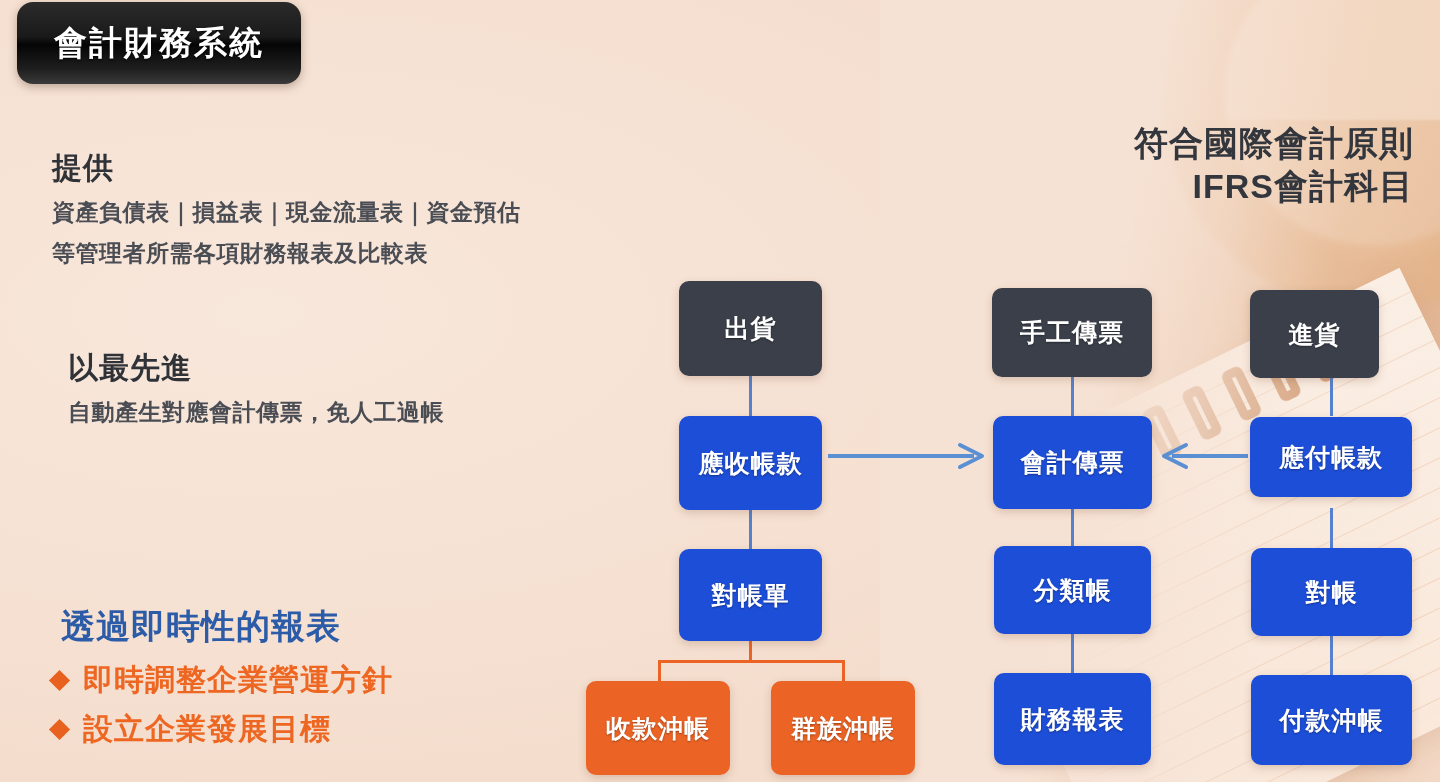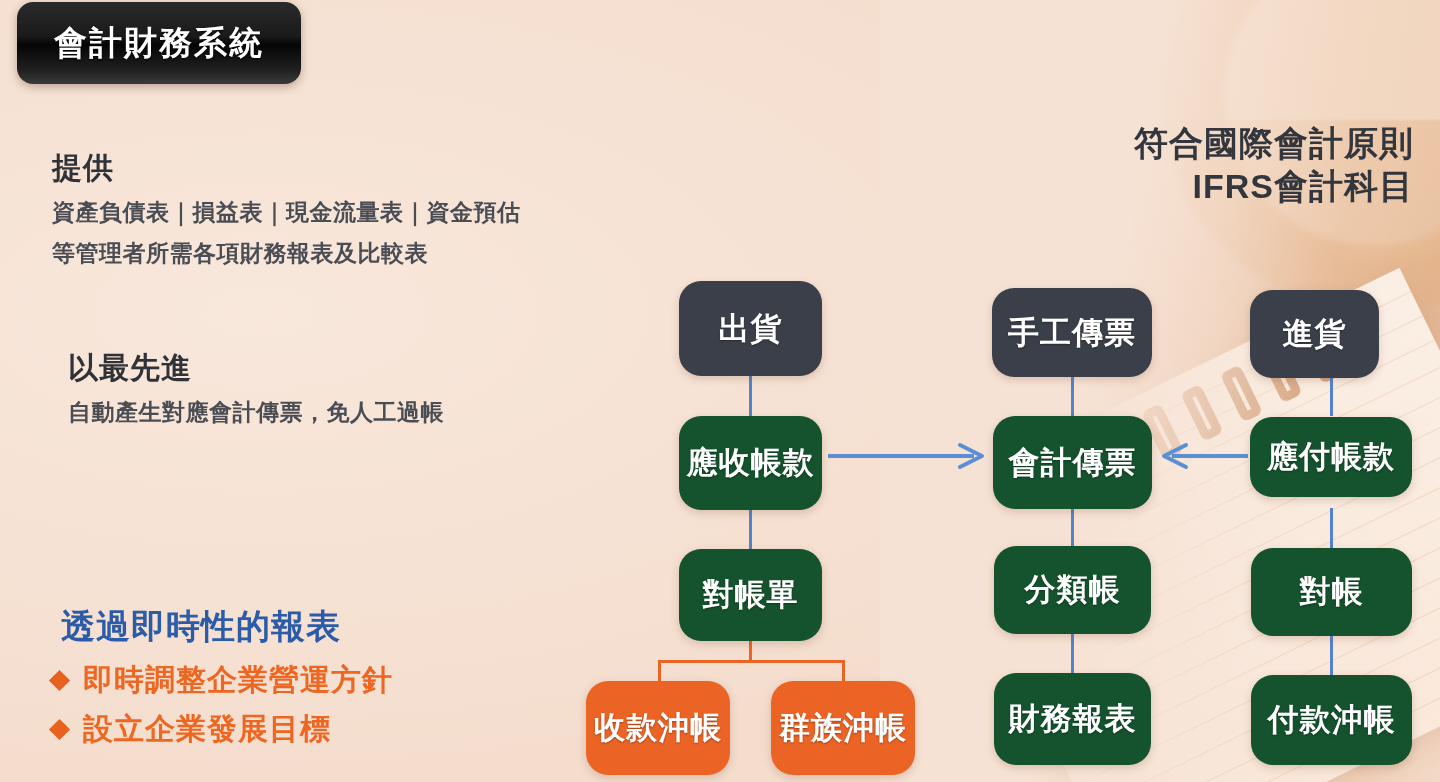--- a/index.html
+++ b/index.html
@@ -227,34 +227,34 @@
   
   #flow {
     position: absolute;
     left: 0;
     top: 0;
     width: 1440px;
     height: 782px;
   }
   .node {
     position: absolute;
-    border-radius: 22px;
+    border-radius: 10px;
     display: flex;
     align-items: center;
     justify-content: center;
     color: #ffffff;
-    font-size: 31px;
+    font-size: 25px;
     font-weight: bold;
     letter-spacing: 1px;
     text-shadow: 0 1px 2px rgba(0,0,0,0.35);
     box-shadow: 0 3px 8px rgba(120,70,40,0.22);
     box-sizing: border-box;
   }
   .node.dark   { background: #3a3f49; }
-  .node.blue   { background: #14532d; }
+  .node.blue   { background: #1d4ed8; }
   .node.orange { background: #ec6425; }
 
   .vline {
     position: absolute;
     width: 3px;
     background: #5581cd;
   }
   .branch-line {
     position: absolute;
     border-color: #ec6425;

